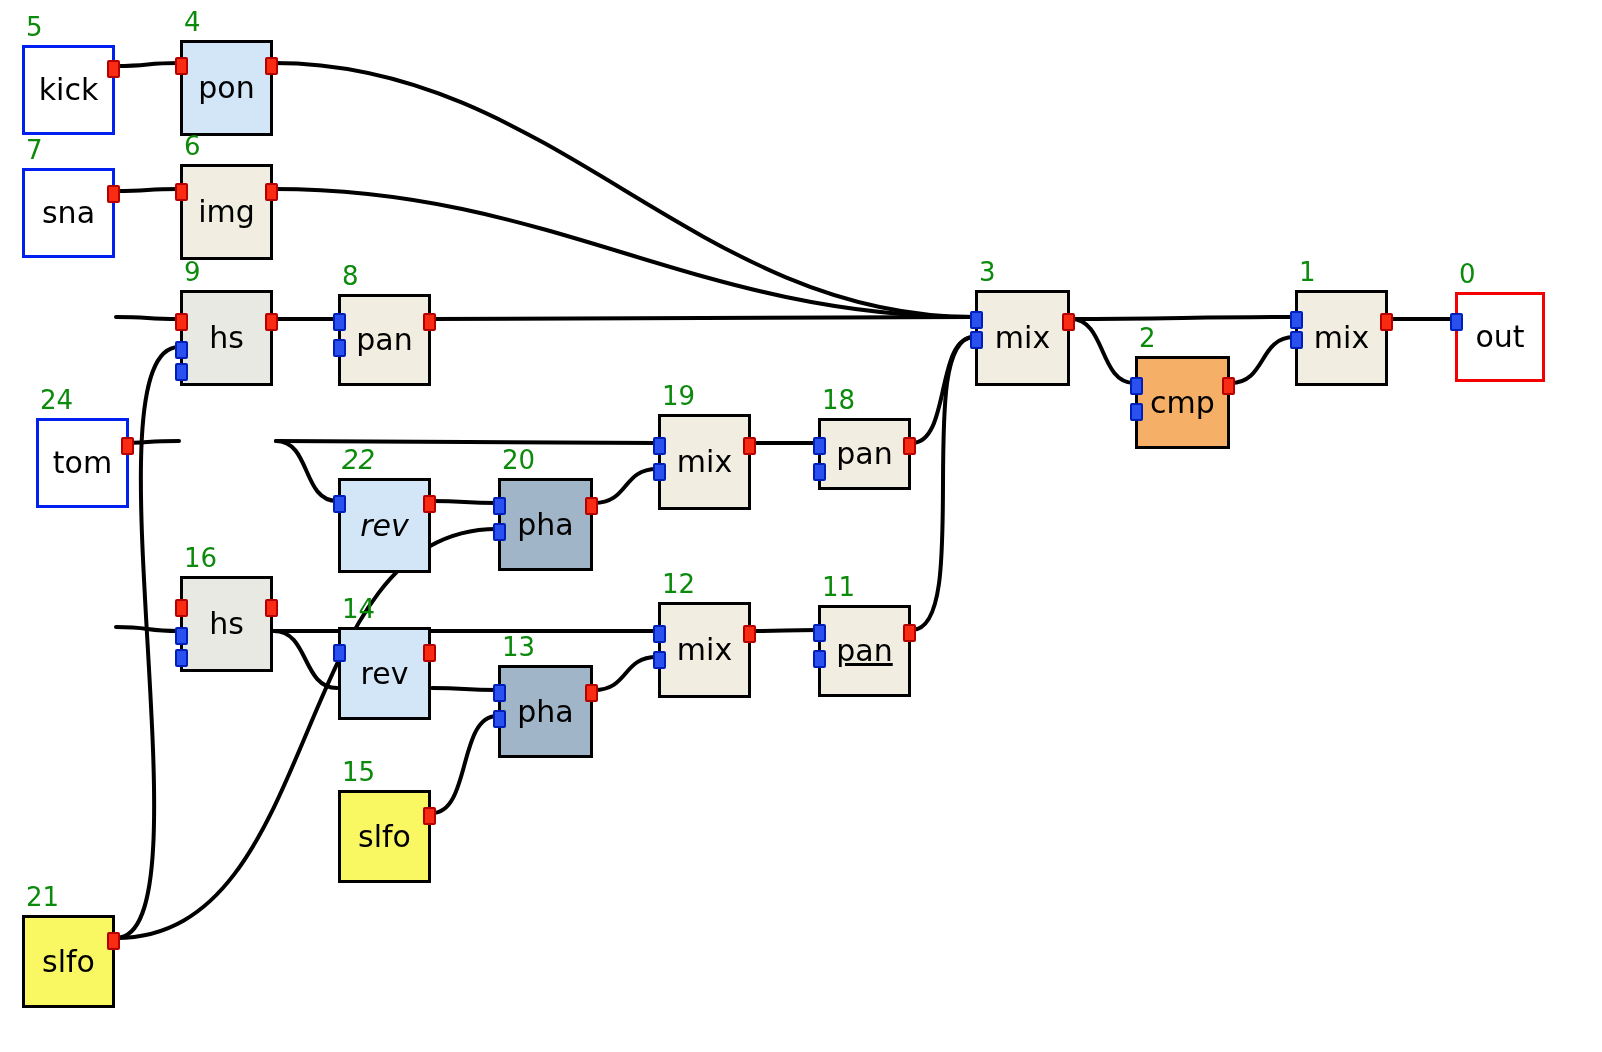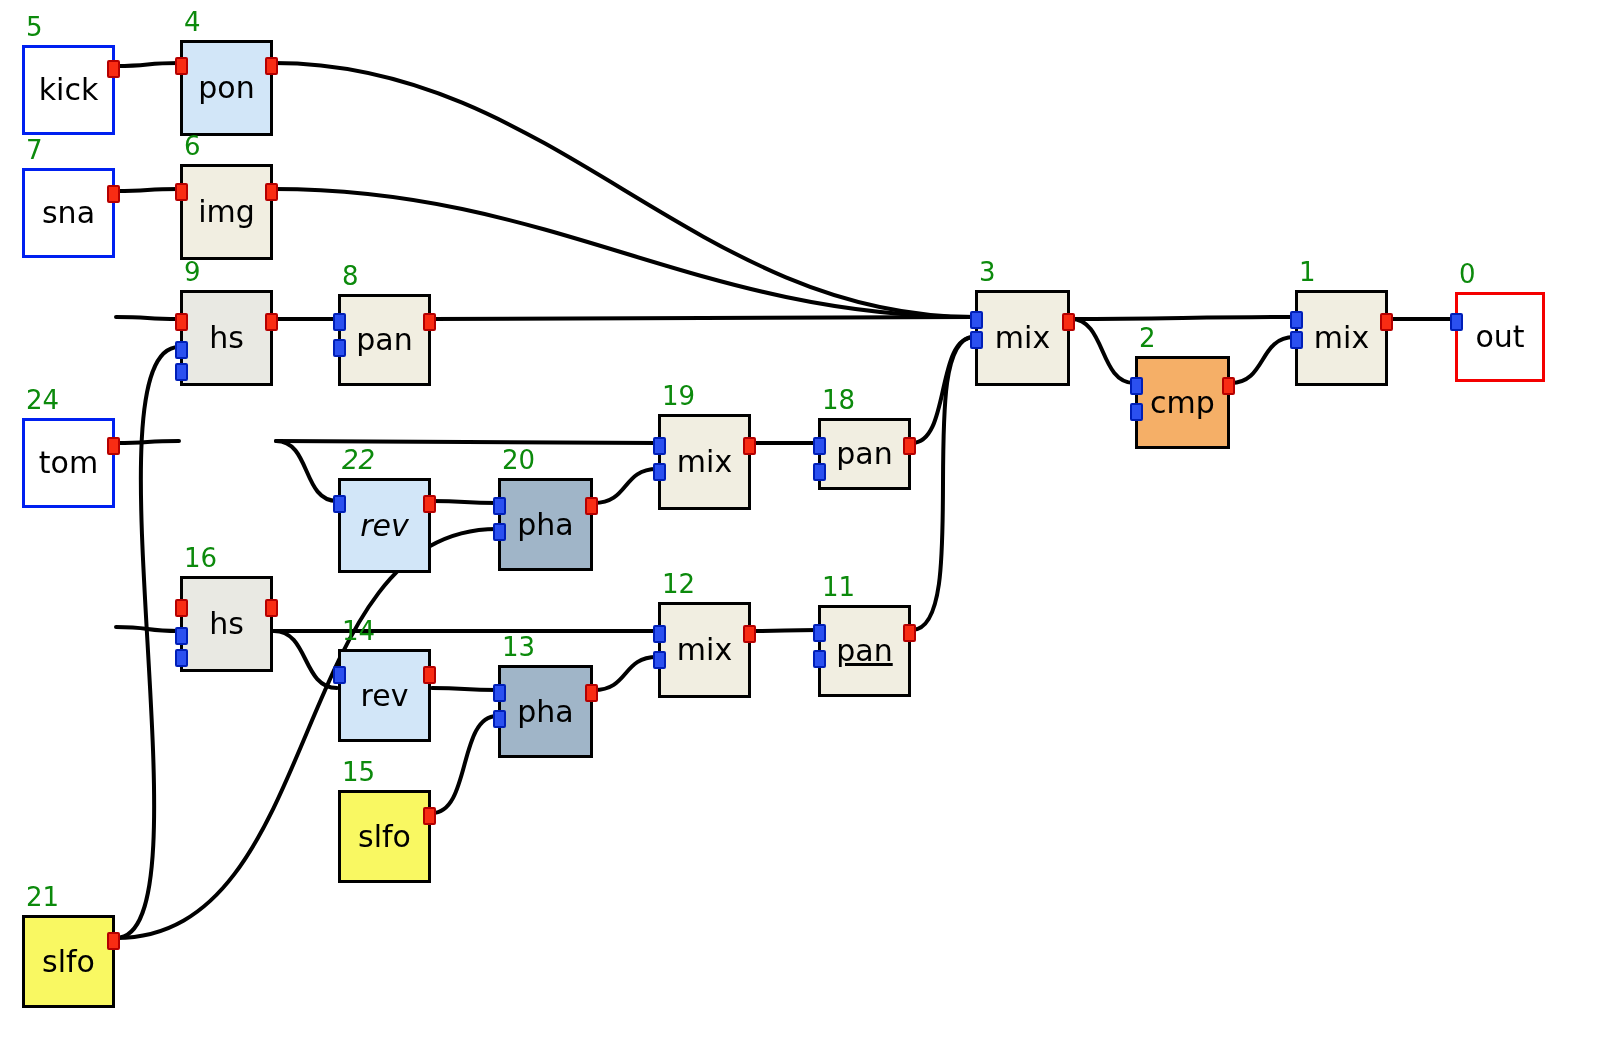--- a/index.html
+++ b/index.html
@@ -154,21 +154,21 @@
       <span class="label">mix</span>
       <span class="port in blue" style="top: 18px;"></span>
       <span class="port in blue" style="top: 38px;"></span>
       <span class="port out red" style="top: 20px;"></span>
     </div>
     <div class="node" style="left: 1455px; top: 292px; width: 90px; height: 90px; background: rgb(255, 255, 255); border-color: rgb(244, 0, 0);">
       <span class="num">0</span>
       <span class="label">out</span>
       <span class="port in blue" style="top: 18px;"></span>
     </div>
-    <div class="node" style="left: 22px; top: 418px; width: 93px; height: 90px; background: rgb(255, 255, 255); border-color: rgb(0, 32, 240);">
+    <div class="node" style="left: 36px; top: 418px; width: 93px; height: 90px; background: rgb(255, 255, 255); border-color: rgb(0, 32, 240);">
       <span class="num">24</span>
       <span class="label">tom</span>
       <span class="port out red" style="top: 16px;"></span>
     </div>
     <div class="node" style="left: 658px; top: 414px; width: 93px; height: 96px; background: rgb(241, 238, 225); border-color: rgb(0, 0, 0);">
       <span class="num">19</span>
       <span class="label">mix</span>
       <span class="port in blue" style="top: 20px;"></span>
       <span class="port in blue" style="top: 46px;"></span>
       <span class="port out red" style="top: 20px;"></span>
@@ -208,21 +208,21 @@
       <span class="port in blue" style="top: 46px;"></span>
       <span class="port out red" style="top: 20px;"></span>
     </div>
     <div class="node" style="left: 818px; top: 605px; width: 93px; height: 92px; background: rgb(241, 238, 225); border-color: rgb(0, 0, 0); text-decoration: underline;">
       <span class="num">11</span>
       <span class="label">pan</span>
       <span class="port in blue" style="top: 16px;"></span>
       <span class="port in blue" style="top: 42px;"></span>
       <span class="port out red" style="top: 16px;"></span>
     </div>
-    <div class="node" style="left: 338px; top: 649px; width: 93px; height: 93px; background: rgb(210, 230, 248); border-color: rgb(0, 0, 0); text-align: right;">
+    <div class="node" style="left: 338px; top: 627px; width: 93px; height: 93px; background: rgb(210, 230, 248); border-color: rgb(0, 0, 0); text-align: right;">
       <span class="num">14</span>
       <span class="label">rev</span>
       <span class="port in blue" style="top: 14px;"></span>
       <span class="port out red" style="top: 14px;"></span>
     </div>
     <div class="node" style="left: 498px; top: 665px; width: 95px; height: 93px; background: rgb(160, 181, 200); border-color: rgb(0, 0, 0);">
       <span class="num">13</span>
       <span class="label">pha</span>
       <span class="port in blue" style="top: 16px;"></span>
       <span class="port in blue" style="top: 42px;"></span>

